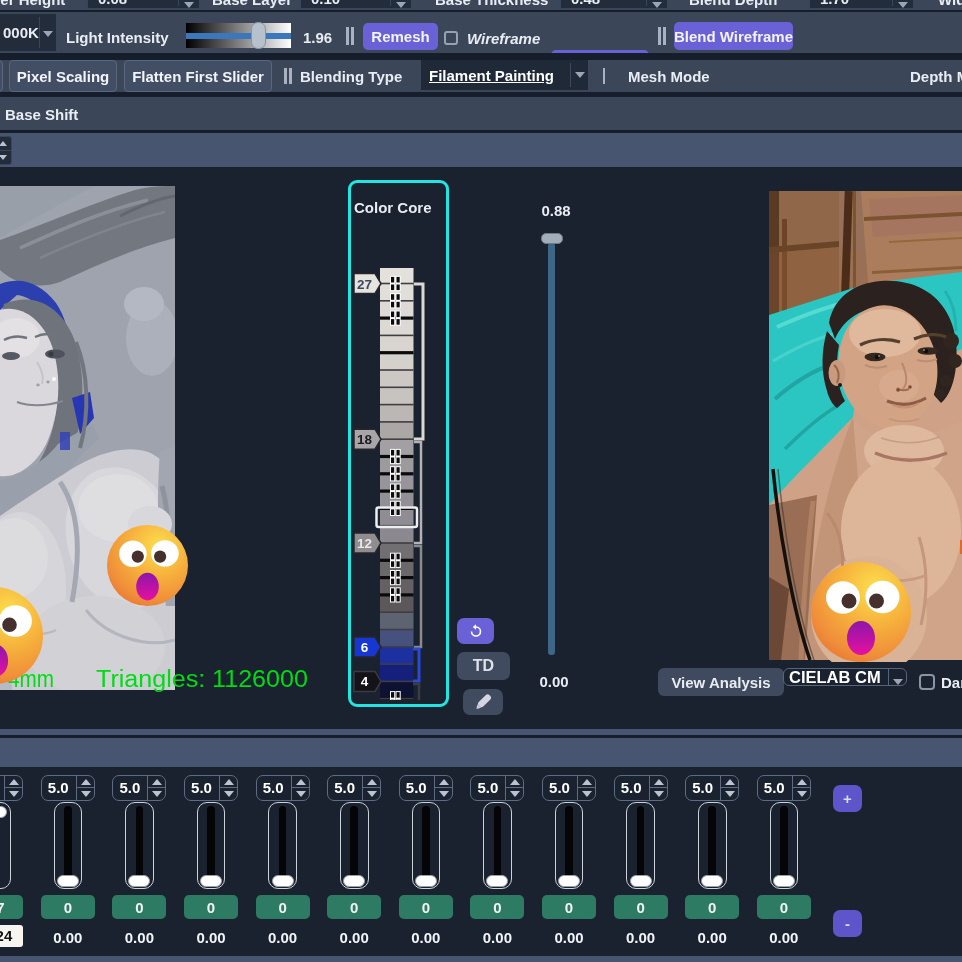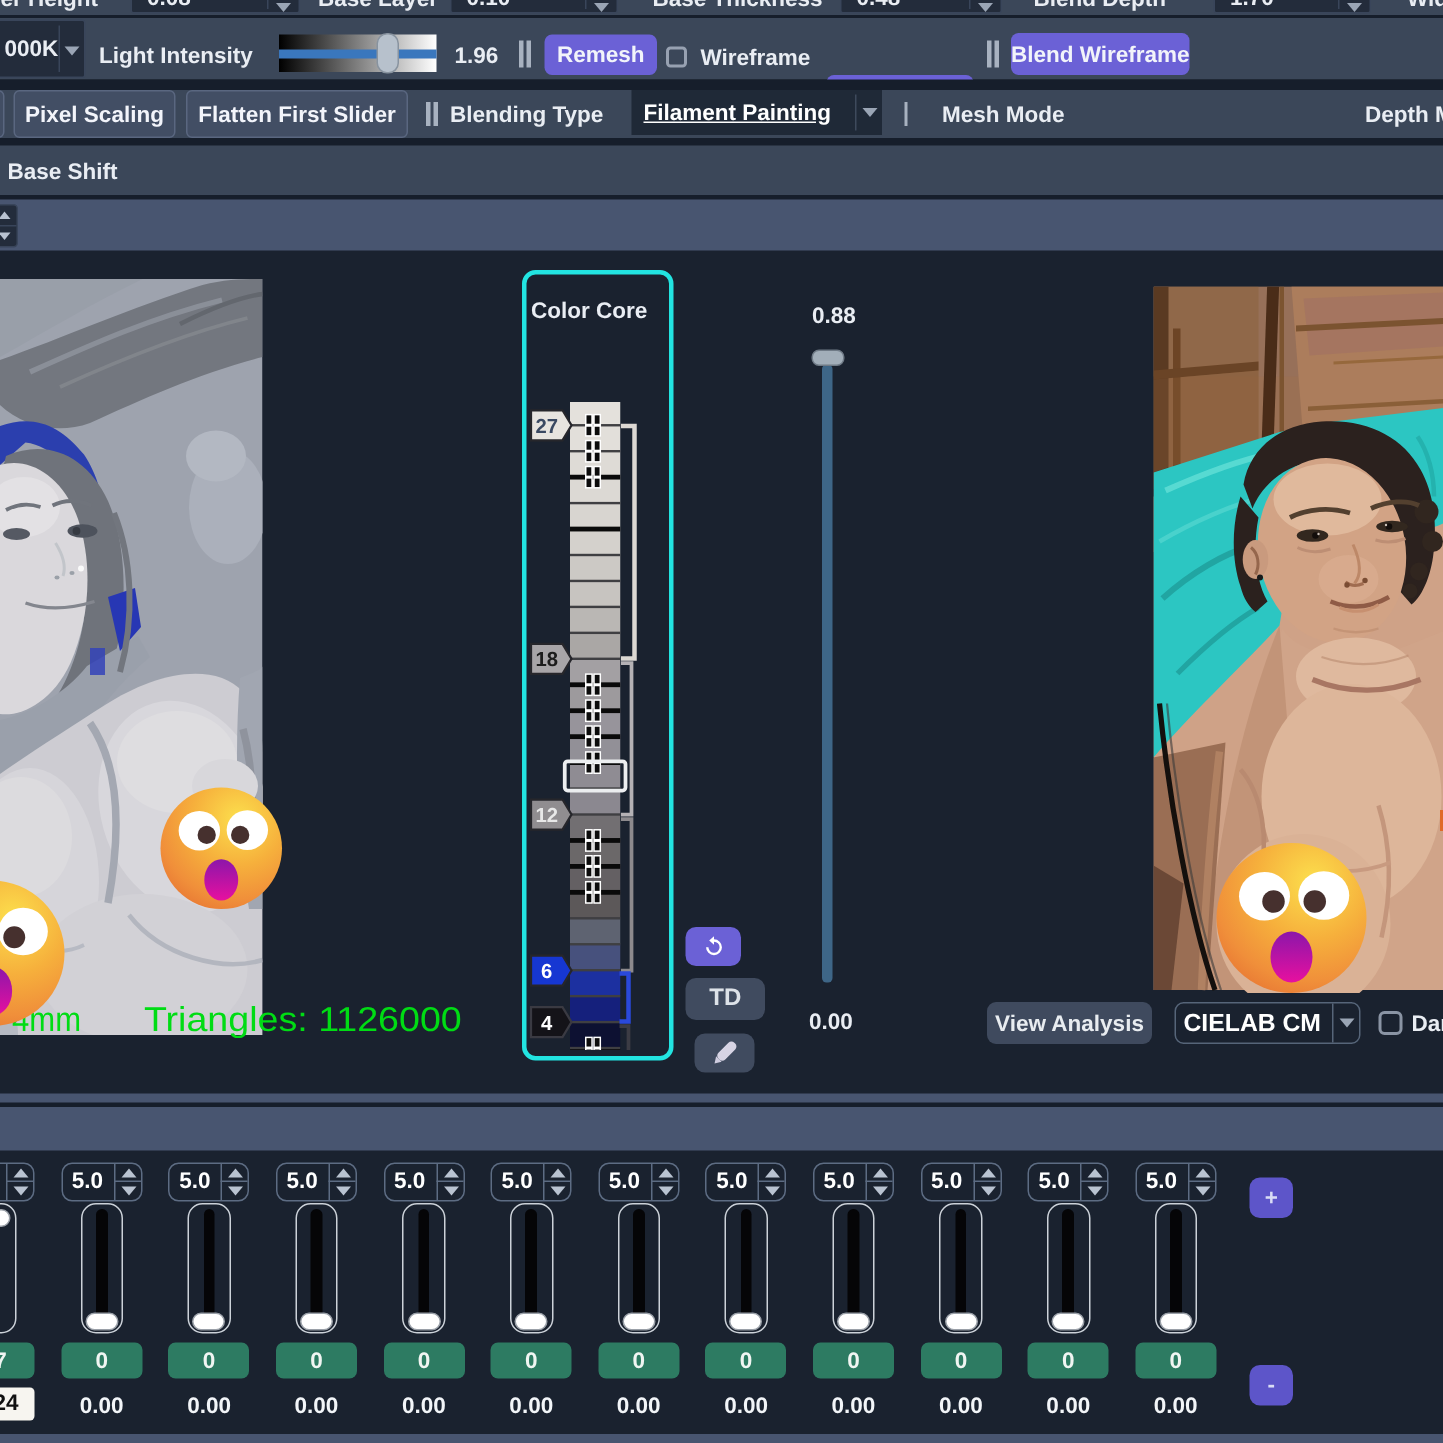--- a/index.html
+++ b/index.html
@@ -50,21 +50,21 @@
 <div class="lbl" style="left:66px;top:29px;">Light Intensity</div>
 <div class="abs" style="left:186px;top:23px;width:105px;height:25px;background:linear-gradient(90deg,#000,#fff);">
       <div class="abs" style="left:0;top:10px;width:105px;height:6px;background:#3a77bd;"></div>
     </div>
 <div class="abs" style="left:251px;top:22px;width:15px;height:27px;background:#b7c1cc;border:1px solid #88939f;border-radius:7px;"></div>
 <div class="lbl" style="left:303px;top:29px;">1.96</div>
 <div class="sep2" style="left:346px;top:27px;height:18px;"></div>
     <div class="sep2" style="left:351px;top:27px;height:18px;"></div>
 <div class="btn purple" style="left:363px;top:23px;width:75px;height:27px;">Remesh</div>
 <div class="abs" style="left:444px;top:31px;width:14px;height:14px;border:2px solid #97a1b1;border-radius:3px;"></div>
-<div class="lbl" style="left:467px;top:30px;">Wireframe</div>
+<div class="lbl" style="left:467px;top:30px;font-style:italic;">Wireframe</div>
 <div class="btn purple" style="left:551px;top:22px;width:98px;height:28px;margin-top:28px;">Reset View</div>
 <div class="sep2" style="left:658px;top:27px;height:18px;"></div>
     <div class="sep2" style="left:663px;top:27px;height:18px;"></div>
 <div class="btn purple" style="left:674px;top:22px;width:119px;height:28px;">Blend Wireframe</div>
 <div class="abs" style="left:0;top:53px;width:962px;height:7px;background:#161e2b;"></div>
 <div class="abs" style="left:0;top:60px;width:962px;height:32px;background:#3b4759;"></div>
 <div class="abs" style="left:-8px;top:60px;width:11px;height:32px;background:#424e64;border:1px solid #5a6780;border-radius:4px;"></div>
 <div class="btn gbtn" style="left:9px;top:60px;width:108px;height:32px;">Pixel Scaling</div>
 <div class="btn gbtn" style="left:124px;top:60px;width:148px;height:32px;">Flatten First Slider</div>
 <div class="sep2" style="left:284px;top:68px;height:16px;"></div>
@@ -418,22 +418,22 @@
     </div>
 <div class="btn" style="left:457px;top:652px;width:53px;height:28px;background:#404b5f;border-radius:7px;font-size:16px;color:#dde2e8;">TD</div>
 <div class="btn" style="left:463px;top:689px;width:40px;height:26px;background:#404b5f;border-radius:7px;">
 <svg width="22" height="22" viewBox="0 0 22 22">
         <g transform="rotate(45 11 11)">
           <rect x="8" y="1.5" width="6.4" height="15" rx="2.8" fill="#d7d4e4"></rect>
           <path d="M8.6,16.5 L13.8,16.5 L11.2,20.6 Z" fill="#cfccdf"></path>
         </g>
       </svg>
     </div>
-<div class="btn" style="left:658px;top:668px;width:110px;height:28px;background:#3f4a5e;border-radius:6px;color:#e8ecf0;">View Analysis</div>
-<div class="drop" style="left:783px;top:668px;width:124px;height:28px;background:transparent;border:1.5px solid #566579;border-radius:6px;font-size:16.5px;">
+<div class="btn" style="left:658px;top:668px;width:126px;height:28px;background:#3f4a5e;border-radius:6px;color:#e8ecf0;">View Analysis</div>
+<div class="drop" style="left:783px;top:668px;width:124px;height:18px;background:transparent;border:1.5px solid #566579;border-radius:6px;font-size:16.5px;">
       <span style="margin-left:5px;">CIELAB CM</span>
       <div class="abs" style="right:17px;top:0;bottom:0;width:1.5px;background:#566579;"></div>
       <div class="abs tri-d" style="right:3px;top:10px;"></div>
     </div>
 <div class="abs" style="left:919px;top:674px;width:16px;height:16px;border:2px solid #8a94a4;border-radius:4px;"></div>
 <div class="lbl" style="left:941px;top:674px;">Dar</div>
 <div class="abs" style="left:0;top:729px;width:962px;height:38px;background:#485570;">
       <div class="abs" style="left:0;top:6px;width:962px;height:2.5px;background:#161e2b;"></div>
     </div>
 <div class="abs" style="left:0;top:956px;width:962px;height:6px;background:#485570;"></div>

